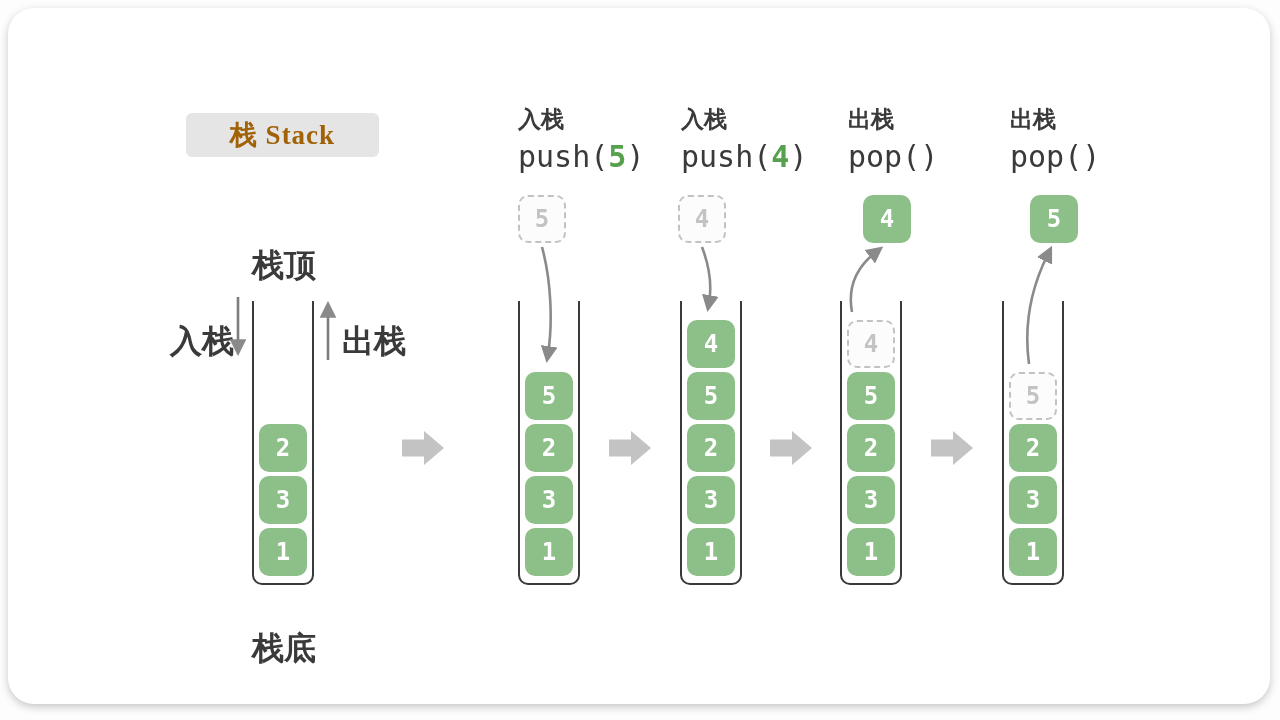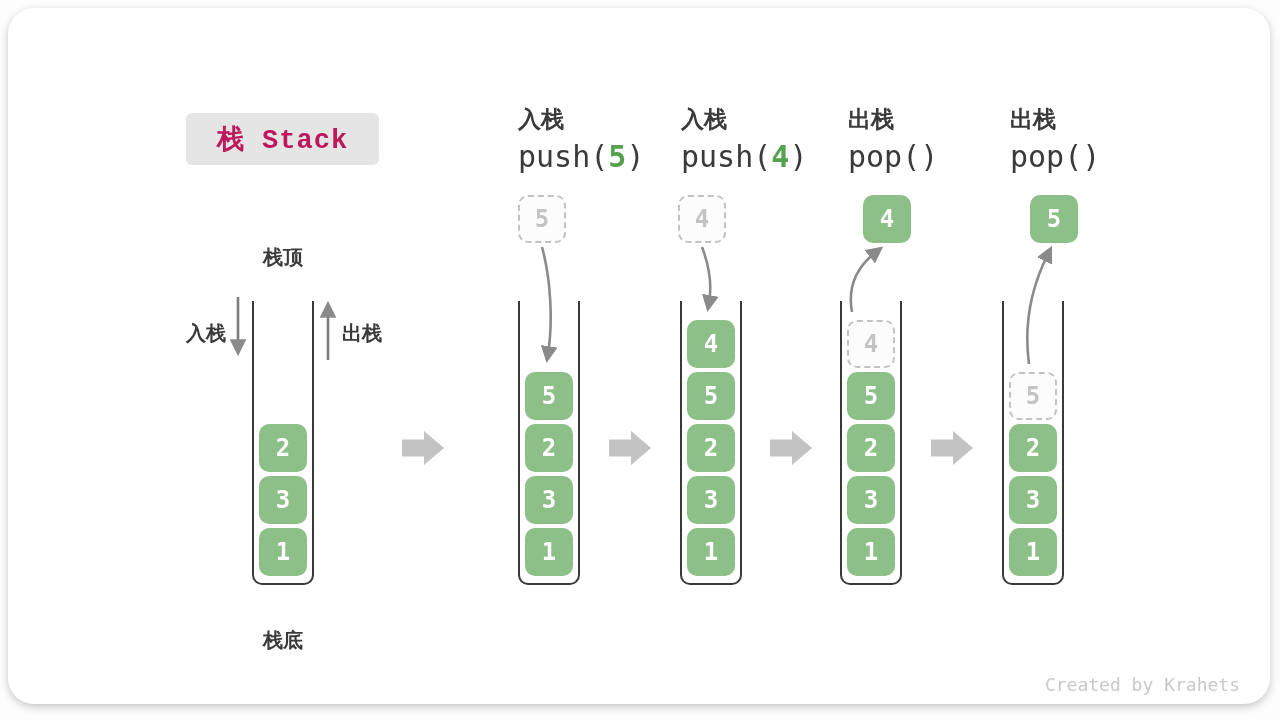--- a/index.html
+++ b/index.html
@@ -6,25 +6,25 @@
     --box-green:#8dbf89; --accent-green:#55a14e; --text-dark:#3c3c3c;
     --arrow-gray:#8a8a8a; --block-arrow-gray:#c3c3c3; --ghost-border:#c2c2c2;
     --ghost-text:#c3c3c3; --ghost-bg:#fcfcfc; --title-bg:#e5e5e5;
     --watermark-gray:#c9c9c9; --tube-line:#3a3a3a;
   }
   html,body{margin:0;padding:0;background:#fdfdfd;}
   .canvas{position:relative;width:1280px;height:720px;overflow:hidden;
           font-family:"DejaVu Sans","Liberation Sans",sans-serif;color:var(--text-dark);}
   .card{position:absolute;left:8px;top:8px;width:1262px;height:696px;background:#ffffff;
         border-radius:26px;box-shadow:0 3px 9px rgba(0,0,0,0.22);}
-  .title-chip{position:absolute;left:186px;top:113px;width:193px;height:52px;
+  .title-chip{position:absolute;left:186px;top:113px;width:193px;height:44px;
         background:var(--title-bg);border-radius:6px;display:flex;align-items:center;justify-content:center;
-        font-family:Liberation Mono, monospace;font-weight:700;font-size:27px;
-        letter-spacing:1px;color:#be185d;}
-  .side-label{position:absolute;font-weight:700;font-size:20px;color:#3a3a3a;white-space:nowrap;}
+        font-family:Liberation Serif, serif;font-weight:700;font-size:27px;
+        letter-spacing:1px;color:#a16207;}
+  .side-label{position:absolute;font-weight:700;font-size:32px;color:#3a3a3a;white-space:nowrap;}
   .overlay{position:absolute;left:0;top:0;width:1280px;height:720px;pointer-events:none;}
   .motion-arrow{fill:none;stroke:var(--arrow-gray);stroke-width:2.6px;}
   .dir-arrow{fill:none;stroke:#7d7d7d;stroke-width:2.6px;}
   .arrow-head{fill:var(--arrow-gray);}
   .block-arrow{fill:var(--block-arrow-gray);}
   .stage{position:absolute;left:0;top:0;}
   .op-label{position:absolute;top:108px;white-space:nowrap;}
   .op-cjk{font-weight:700;font-size:23px;color:#3a3a3a;line-height:1;}
   .op-code{margin-top:11px;font-family:"DejaVu Sans Mono","Liberation Mono",monospace;
            font-size:30px;line-height:1;color:#3a3a3a;}
@@ -137,14 +137,13 @@
     <div class="float-box solid" style="left: 1030px;">5</div>
     <div class="tube" style="left: 1002px;">
           <div class="cell ghost" style="top: 71px;">5</div>
           <div class="cell" style="top: 123px;">2</div>
           <div class="cell" style="top: 175px;">3</div>
           <div class="cell" style="top: 227px;">1</div>
         </div>
   </div>
     </div>
 
-  <div class="watermark">Created by Krahets</div>
 </div>
 
 </body></html>

